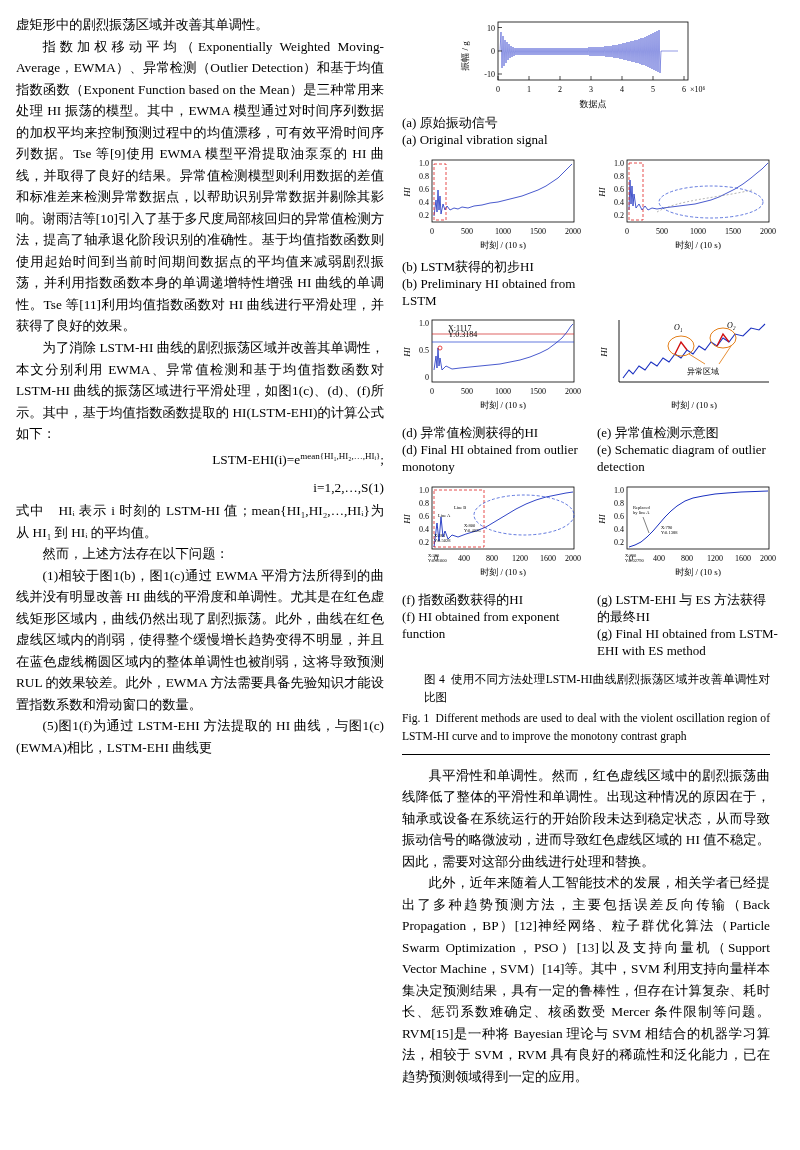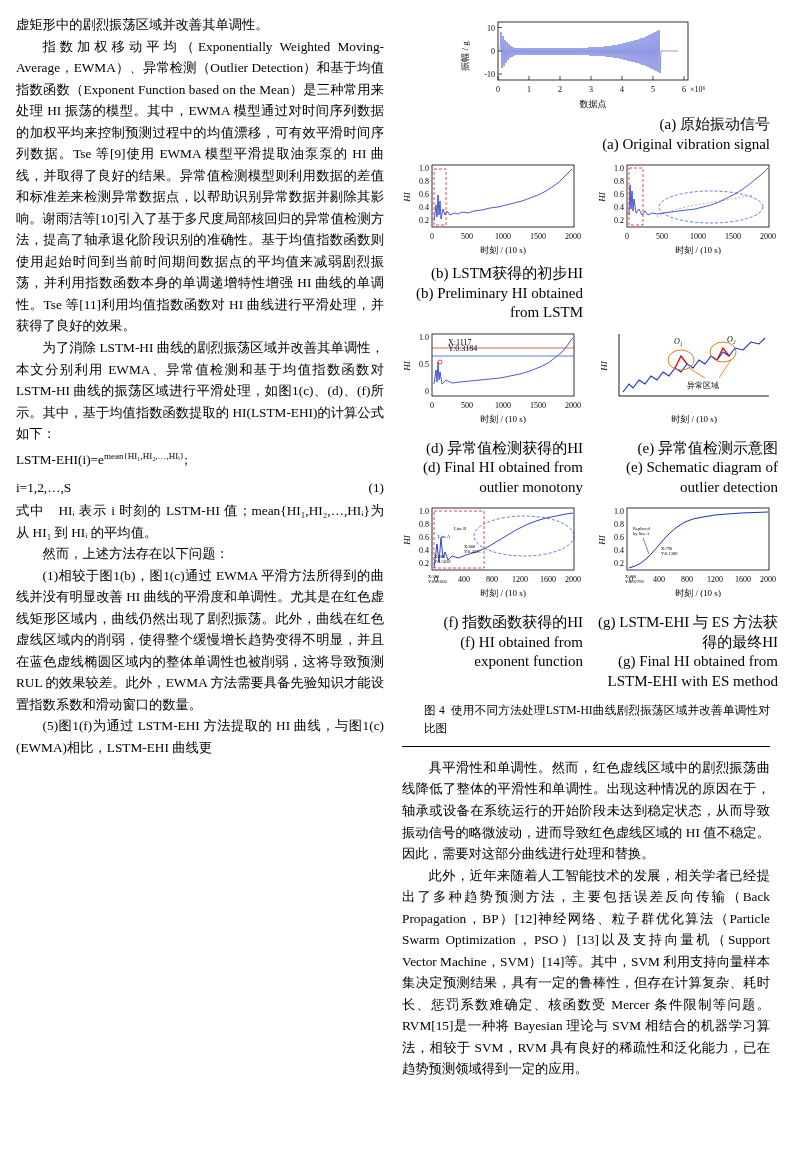--- a/index.html
+++ b/index.html
@@ -22,29 +22,29 @@
     width:368px;
     font-size:13.3px;
     line-height:1.62;
     text-align:justify;
     text-justify:inter-ideograph;
   }
   .col p{margin:0 0 0 0;text-indent:2em;}
   .col p.noind{text-indent:0;}
   sup{font-size:9px;vertical-align:super;}
   .eq{
-    text-align:left;text-indent:0;margin:4px 0 2px 0;
+    text-align:right;text-indent:0;margin:4px 0 2px 0;
     font-family:"Liberation Serif", serif;
   }
   .eq .num{float:right;}
   
   .figwrap{width:100%;}
   .panel{margin-bottom:2px;}
   .cap{
-    text-align:right;font-size:15px;line-height:1.3;
+    text-align:left;font-size:13px;line-height:1.3;
     margin:1px 0 5px 0;
   }
   .cap .cn{display:block;}
   .cap .en{display:block;}
   .tworow{display:flex;gap:14px;}
   .tworow > div{flex:1;}
   .figtitle{
     font-size:11.6px;line-height:1.55;margin-top:6px;margin-bottom:4px;
     text-align:justify;
   }
@@ -332,20 +332,24 @@
             <span class="en">(g) Final HI obtained from LSTM-EHI with ES method</span>
           </div>
         </div>
       </div>
 
       <div class="figtitle">
         <span style="display:inline-block;padding-left:22px;">
           <span class="lbl">图 4</span>
           &nbsp;<span>使用不同方法处理LSTM-HI曲线剧烈振荡区域并改善单调性对比图</span>
         </span>
+        <span class="en">
+          <span>Fig. 1</span>
+          &nbsp;<span>Different methods are used to deal with the violent oscillation region of LSTM-HI curve and to improve the monotony contrast graph</span>
+        </span>
       </div>
 
       <div class="hr-sep"></div>
     </div>
 
     <p>具平滑性和单调性。然而，红色虚线区域中的剧烈振荡曲线降低了整体的平滑性和单调性。出现这种情况的原因在于，轴承或设备在系统运行的开始阶段未达到稳定状态，从而导致振动信号的略微波动，进而导致红色虚线区域的 HI 值不稳定。因此，需要对这部分曲线进行处理和替换。</p>
     <p>此外，近年来随着人工智能技术的发展，相关学者已经提出了多种趋势预测方法，主要包括误差反向传输（Back Propagation，BP）[12]神经网络、粒子群优化算法（Particle Swarm Optimization，PSO）[13]以及支持向量机（Support Vector Machine，SVM）[14]等。其中，SVM 利用支持向量样本集决定预测结果，具有一定的鲁棒性，但存在计算复杂、耗时长、惩罚系数难确定、核函数受 Mercer 条件限制等问题。RVM[15]是一种将 Bayesian 理论与 SVM 相结合的机器学习算法，相较于 SVM，RVM 具有良好的稀疏性和泛化能力，已在趋势预测领域得到一定的应用。</p>
   </div>
 
 </div>

